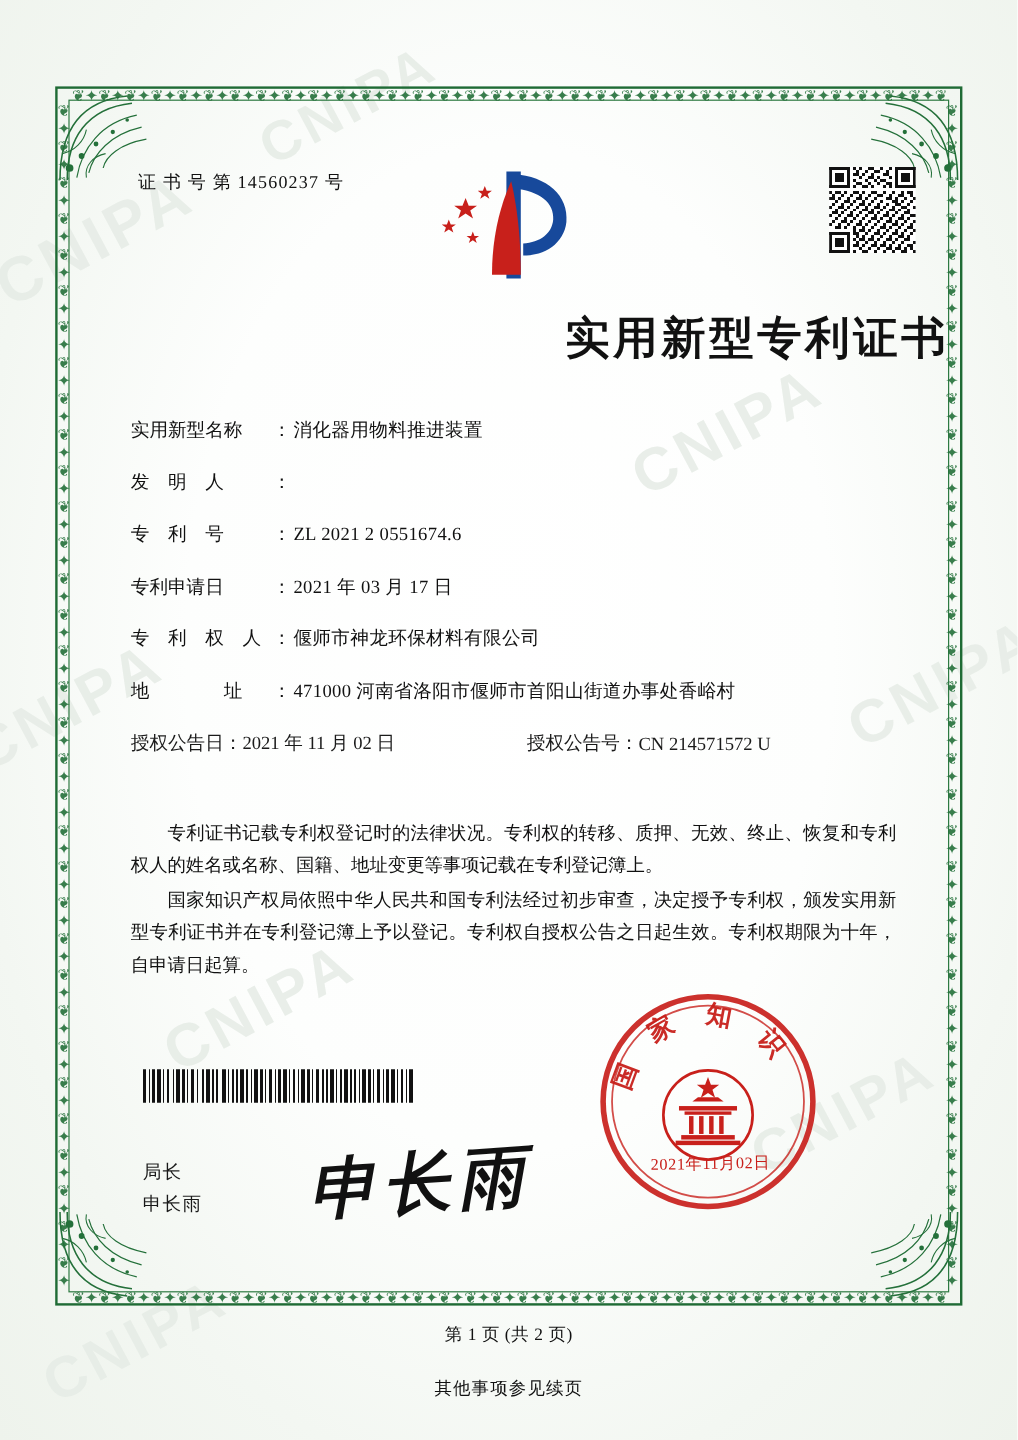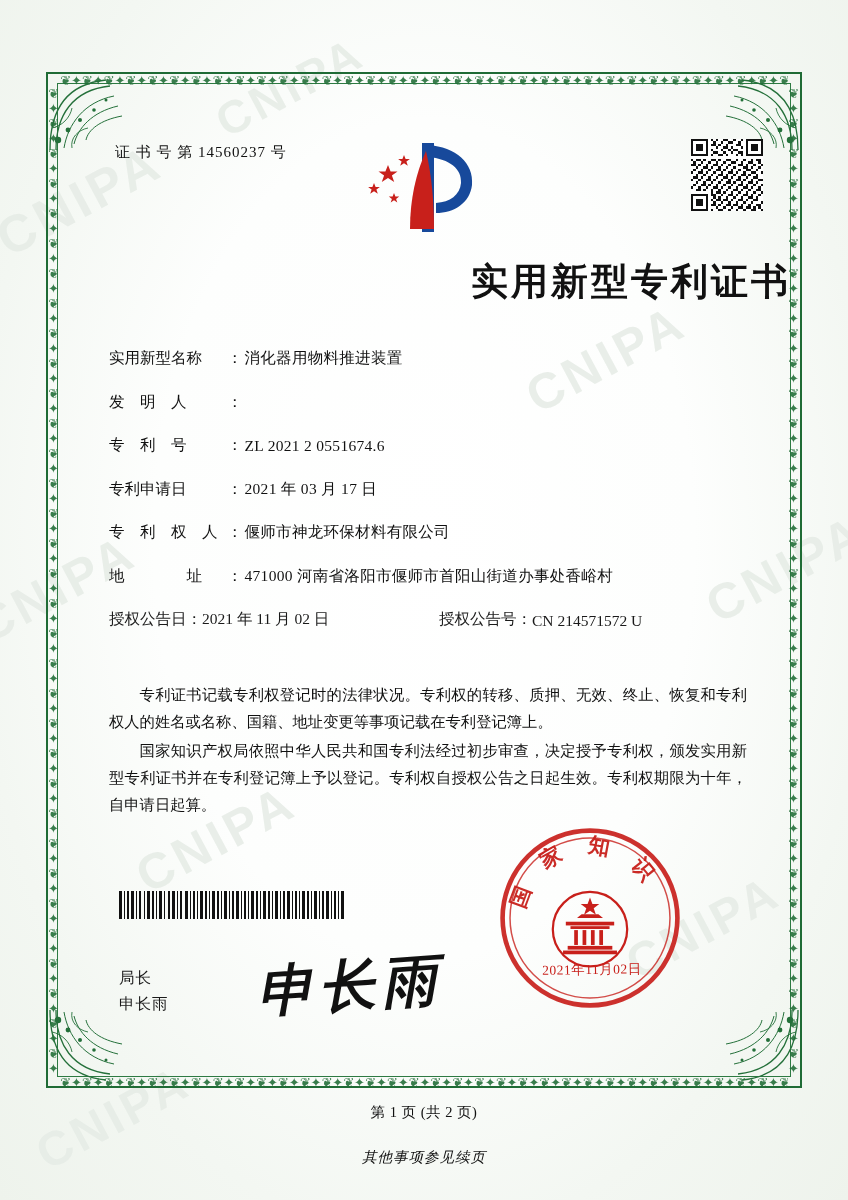--- a/index.html
+++ b/index.html
@@ -244,21 +244,20 @@
   }
   .footer-note {
     position: absolute;
     left: 0;
     right: 0;
     top: 1148px;
     text-align: center;
     font-size: 14.5px;
     color: #111;
     letter-spacing: 1px;
-    font-style: italic;
   }
 </style>
 </head>
 <body>
 
 <div class="page">
 
   <div class="watermarks">
     <div class="wm" style="left:-10px; top:170px; font-size:52px; transform:rotate(-28deg);">CNIPA</div>
     <div class="wm" style="left:210px; top:60px; font-size:46px; transform:rotate(-28deg);">CNIPA</div>

